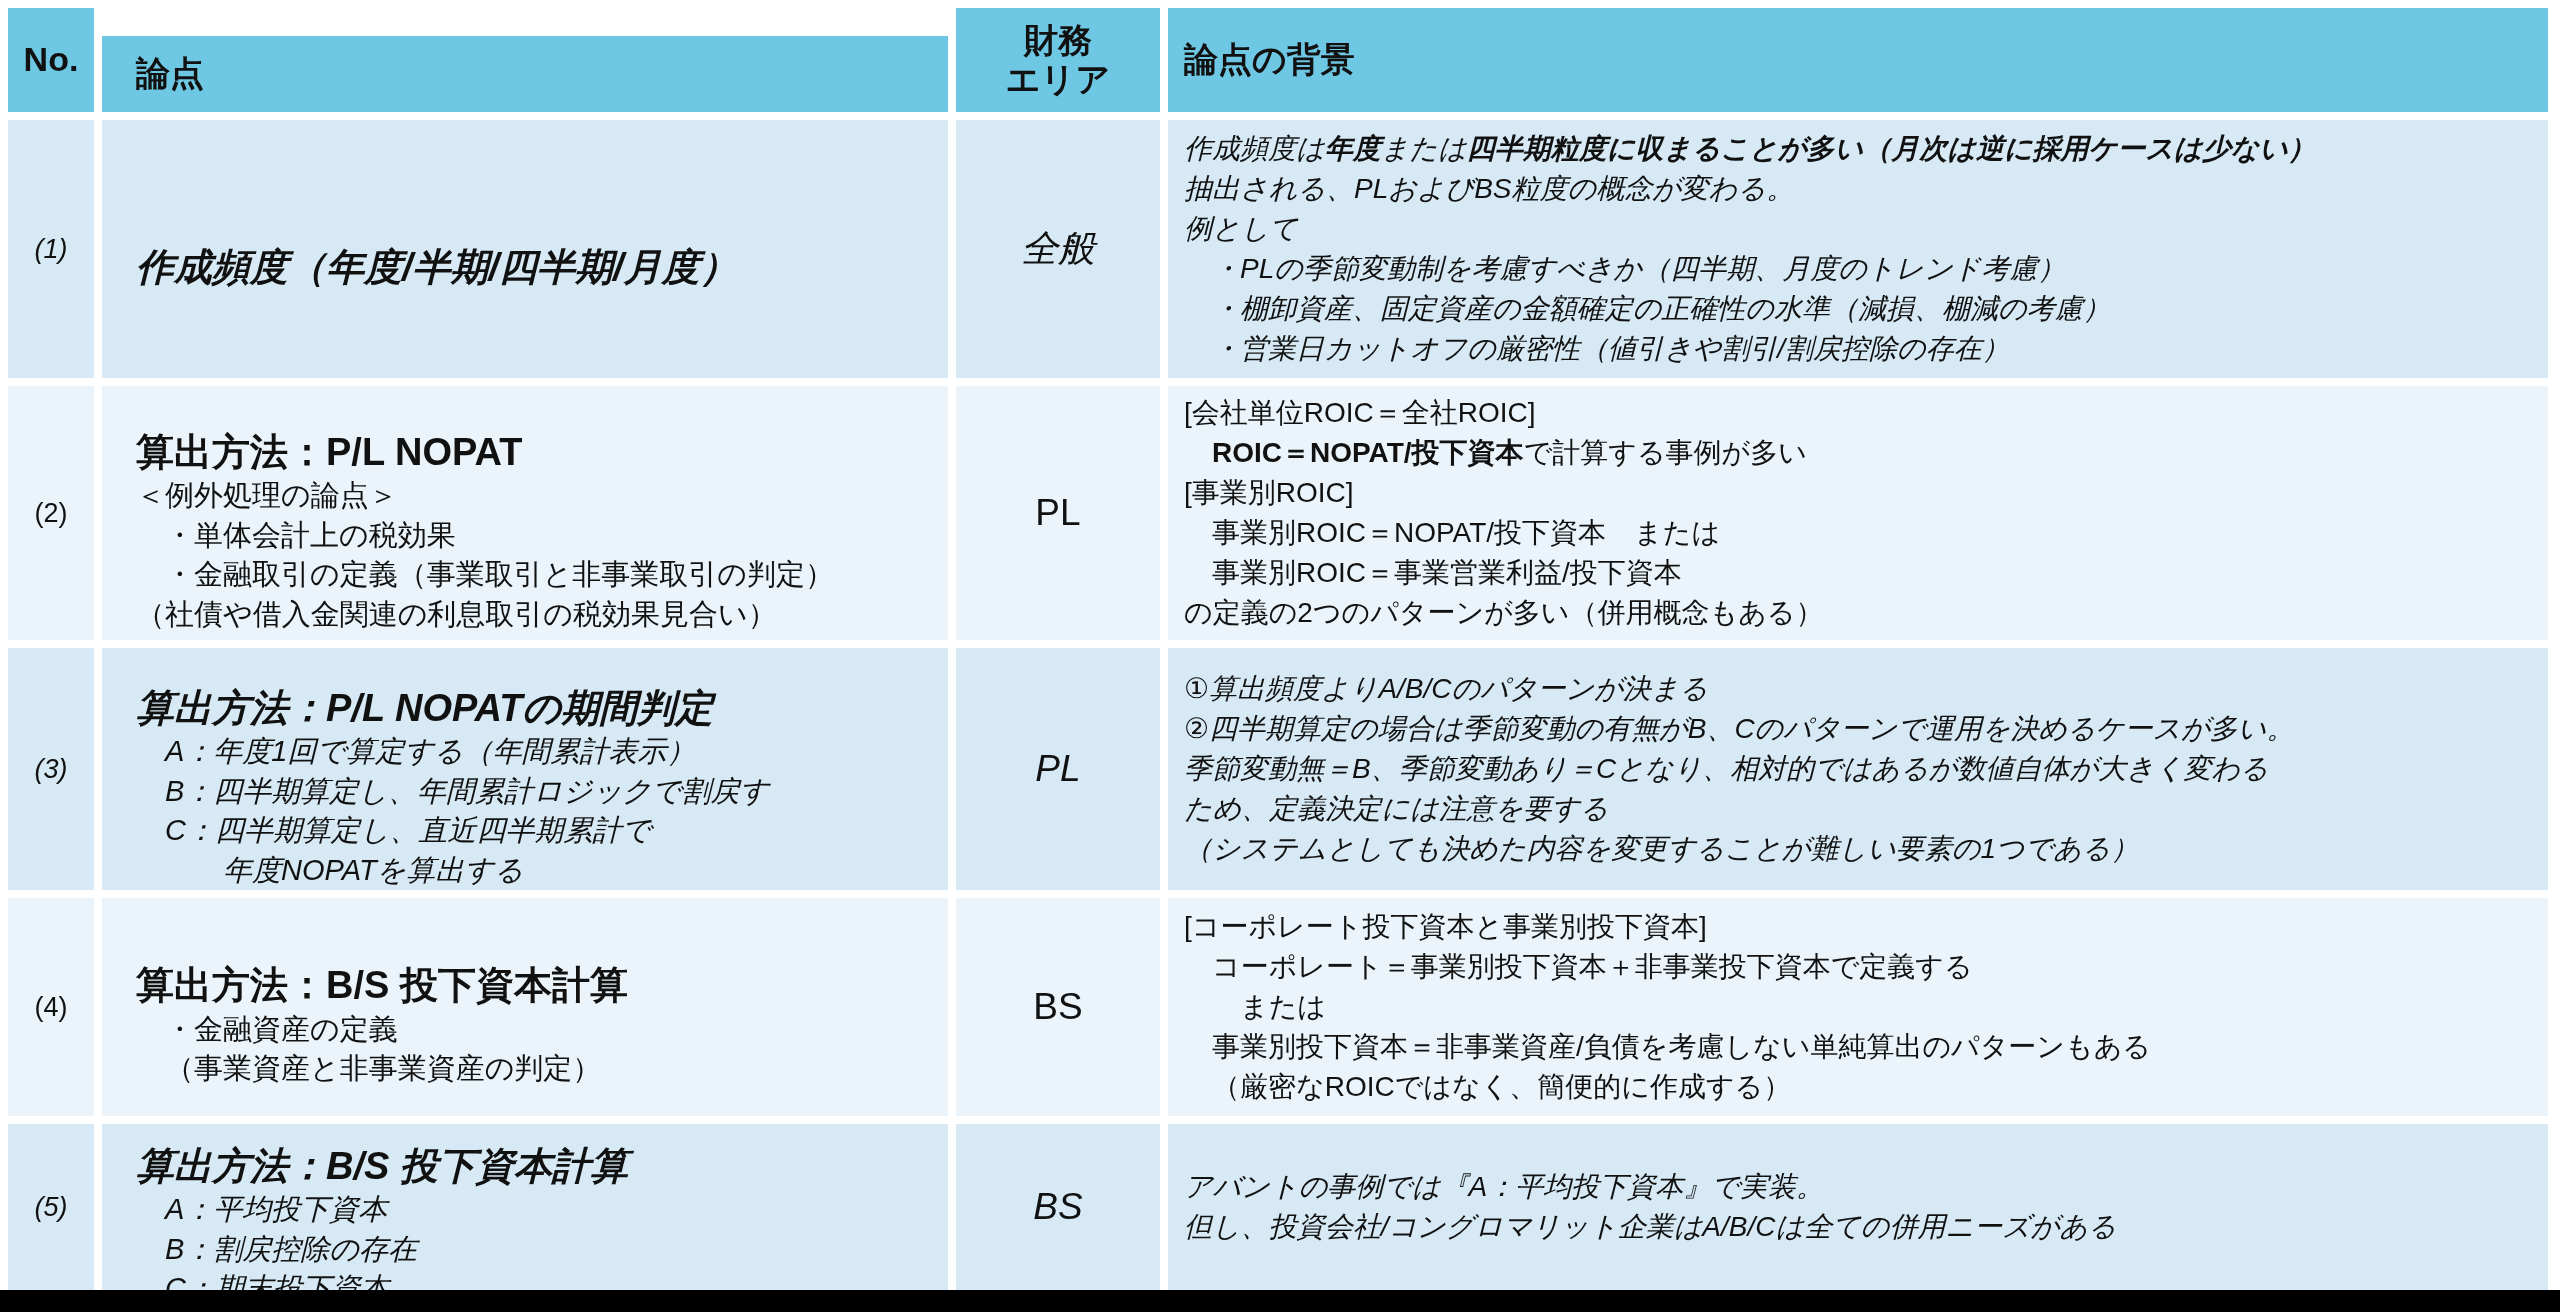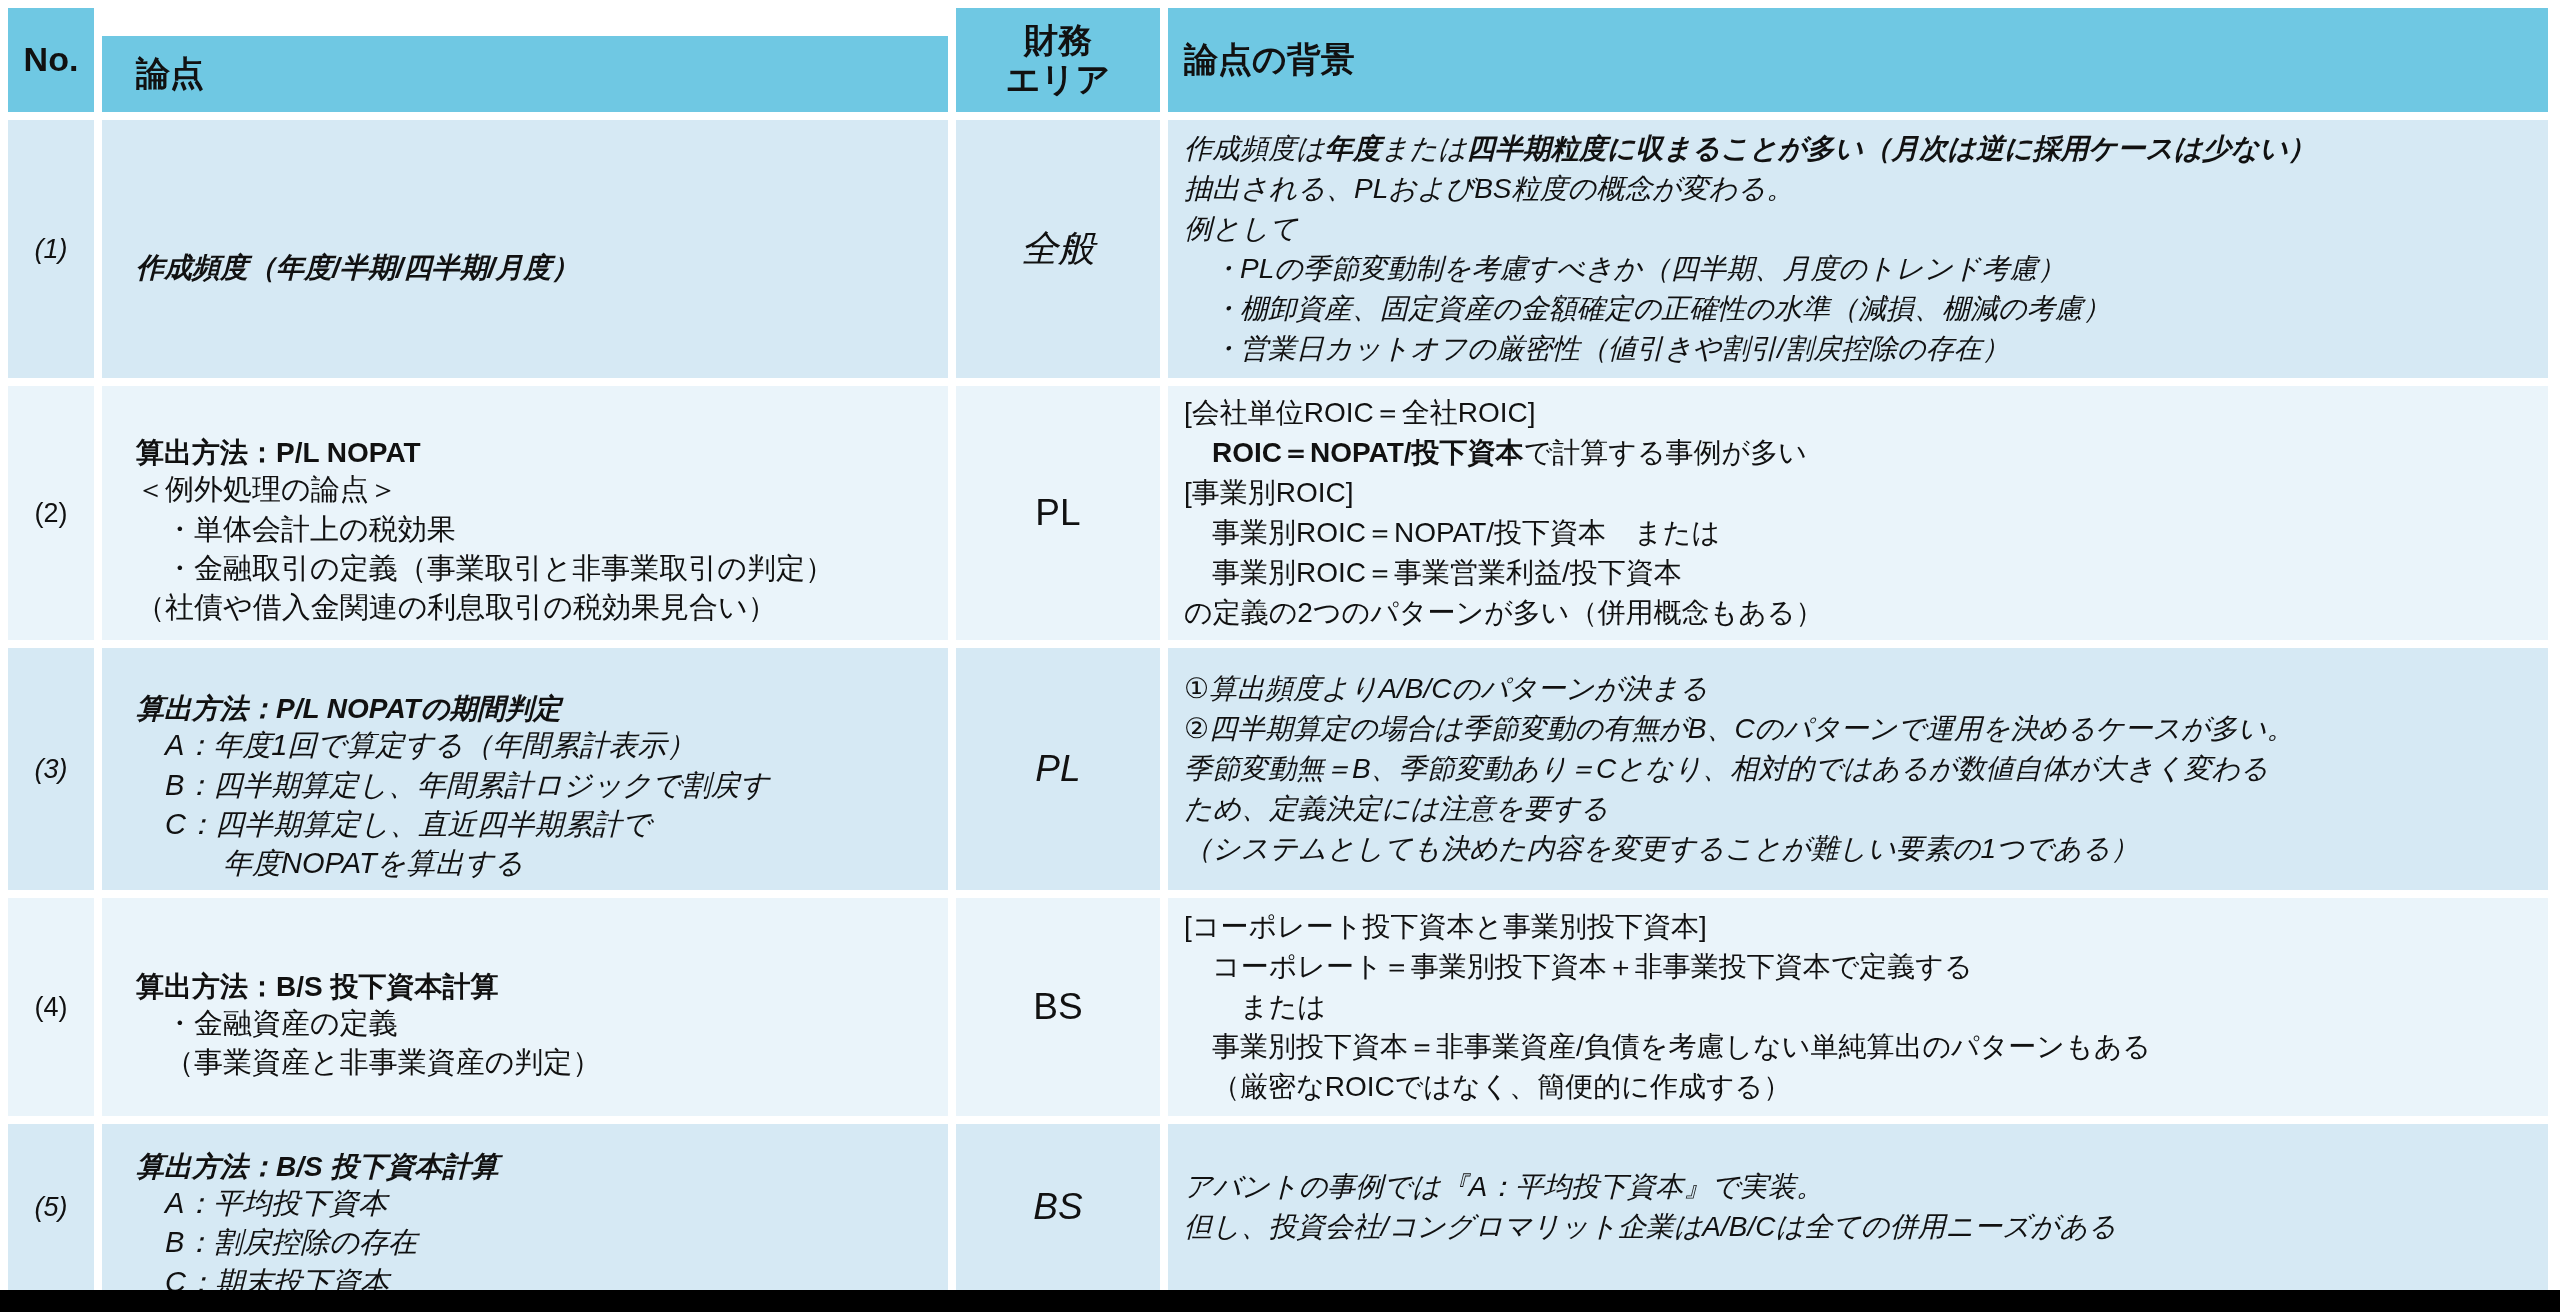--- a/index.html
+++ b/index.html
@@ -46,21 +46,21 @@
   .r-odd  { background: var(--row-odd-bg, #D6E9F4); font-style: italic; }
   .r-even { background: var(--row-even-bg, #EAF4FA); }
   .no-cell {
     align-items: center;
     text-align: center;
     font-size: 27px;
   }
   .topic-cell { padding-left: 34px; padding-right: 10px; }
   .topic-title {
     font-weight: 700;
-    font-size: 28px;
+    font-size: 38px;
     line-height: 1.25;
     white-space: pre-wrap;
     margin-top: 37px;
   }
   .topic-line {
     font-size: 29px;
     line-height: 1.36;
     white-space: pre-wrap;
   }
   .area-cell {

